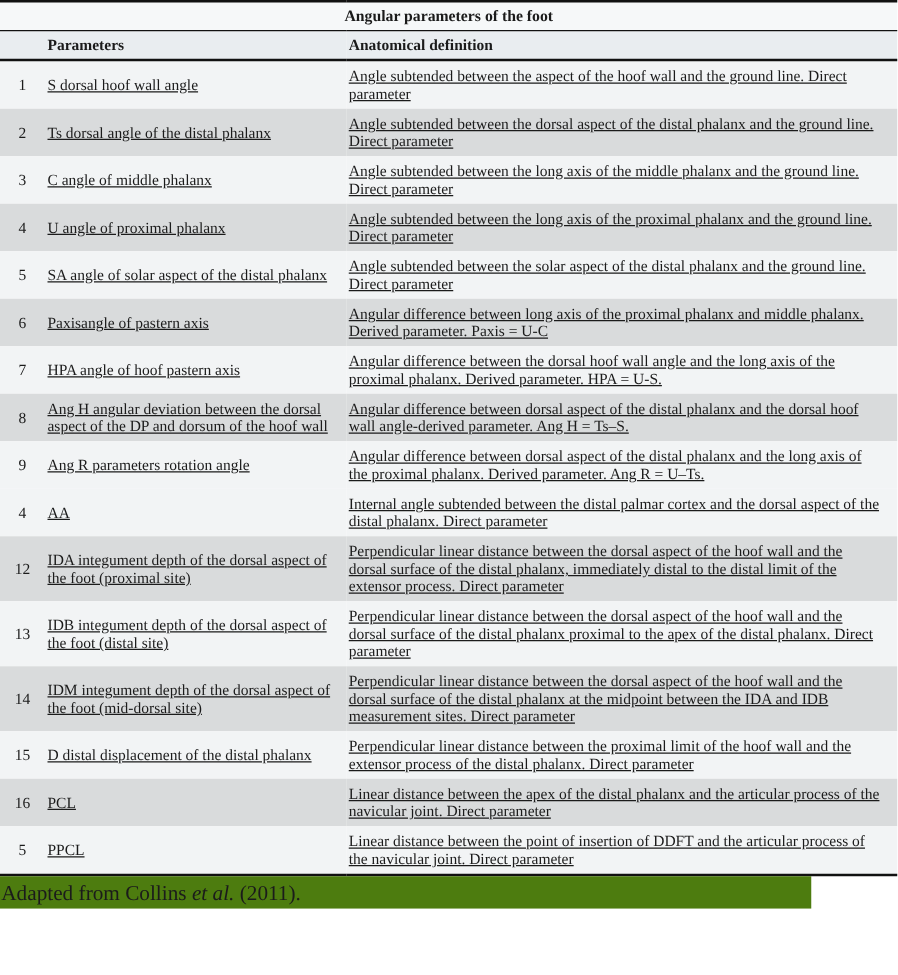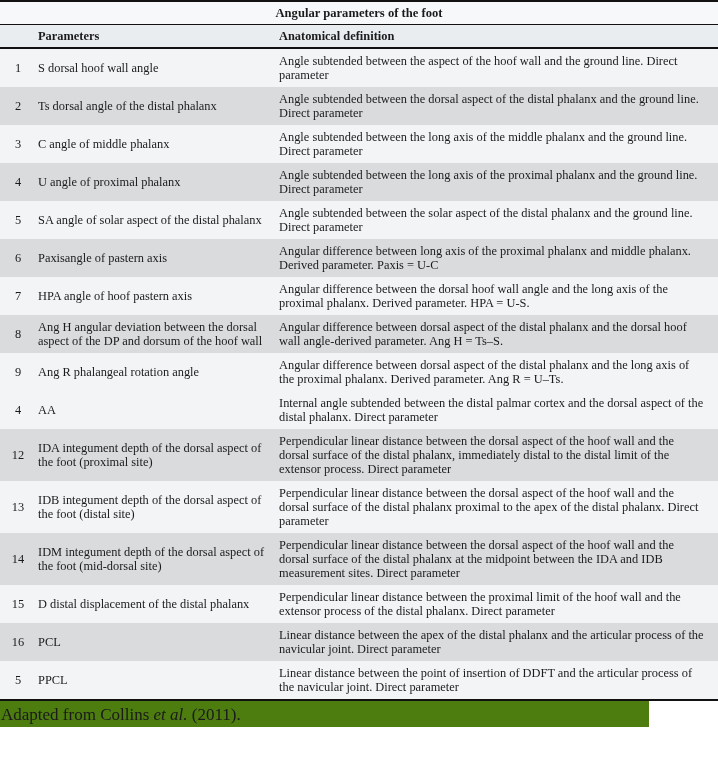--- a/index.html
+++ b/index.html
@@ -43,22 +43,22 @@
     font-weight: bold;
     text-align: left;
     padding: 4px 2px;
     border-bottom: 2px solid var(--border);
   }
   tbody td {
     vertical-align: middle;
     padding: 5px 2px;
   }
   td.c-num { text-align: center; padding-left: 0; padding-right: 0; }
-  td.c-param { padding-right: 12px; }
-  td.c-def { padding-right: 14px; }
+  td.c-param { padding-right: 12px; text-decoration: underline; }
+  td.c-def { padding-right: 14px; text-decoration: underline; }
   tr.light { background: var(--row_light); }
   tr.shade { background: var(--row_shade); }
   .footnote {
     font-size: 17px;
     padding: 4px 2px 2px 1px;
     background: #4d7c0f;
   }
 </style>
 </head>
 <body>
@@ -116,21 +116,21 @@
     <td class="c-param">HPA angle of hoof pastern axis</td>
     <td class="c-def">Angular difference between the dorsal hoof wall angle and the long axis of the proximal phalanx. Derived parameter. HPA = U-S.</td>
   </tr>
         <tr class="shade">
     <td class="c-num">8</td>
     <td class="c-param">Ang H angular deviation between the dorsal aspect of the DP and dorsum of the hoof wall</td>
     <td class="c-def">Angular difference between dorsal aspect of the distal phalanx and the dorsal hoof wall angle-derived parameter. Ang H = Ts–S.</td>
   </tr>
         <tr class="light">
     <td class="c-num">9</td>
-    <td class="c-param">Ang R phalangeal rotation angle</td>
+    <td class="c-param">Ang R parameters rotation angle</td>
     <td class="c-def">Angular difference between dorsal aspect of the distal phalanx and the long axis of the proximal phalanx. Derived parameter. Ang R = U–Ts.</td>
   </tr>
         <tr class="light">
     <td class="c-num">4</td>
     <td class="c-param">AA</td>
     <td class="c-def">Internal angle subtended between the distal palmar cortex and the dorsal aspect of the distal phalanx. Direct parameter</td>
   </tr>
         <tr class="shade">
     <td class="c-num">12</td>
     <td class="c-param">IDA integument depth of the dorsal aspect of the foot (proximal site)</td>

